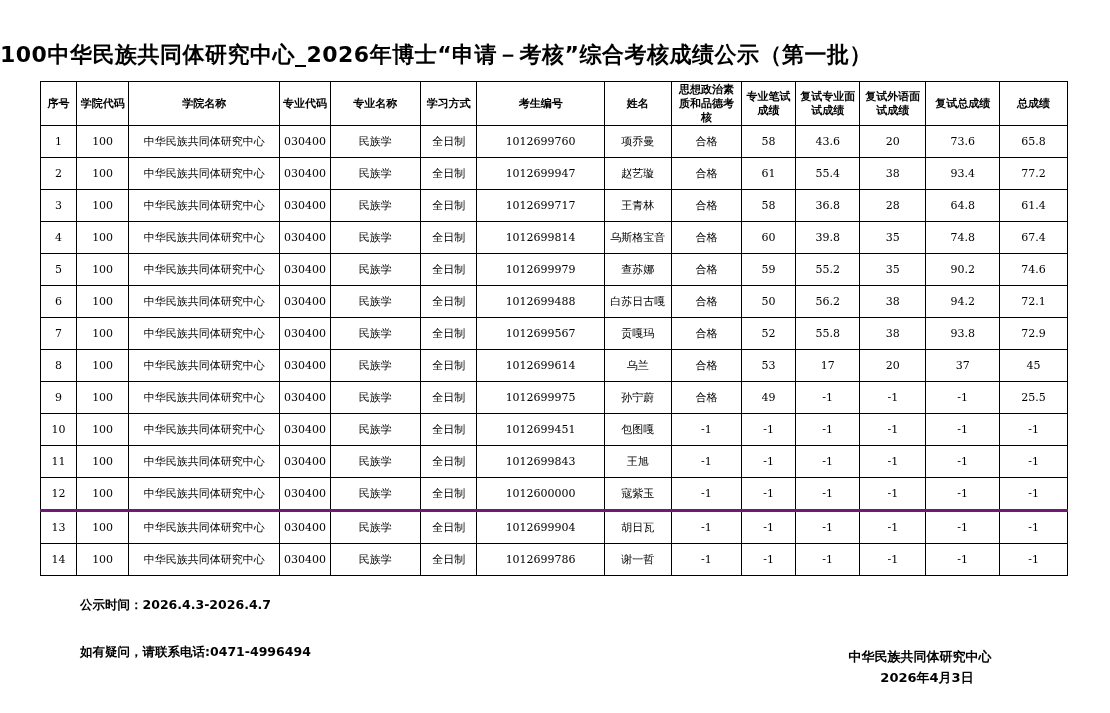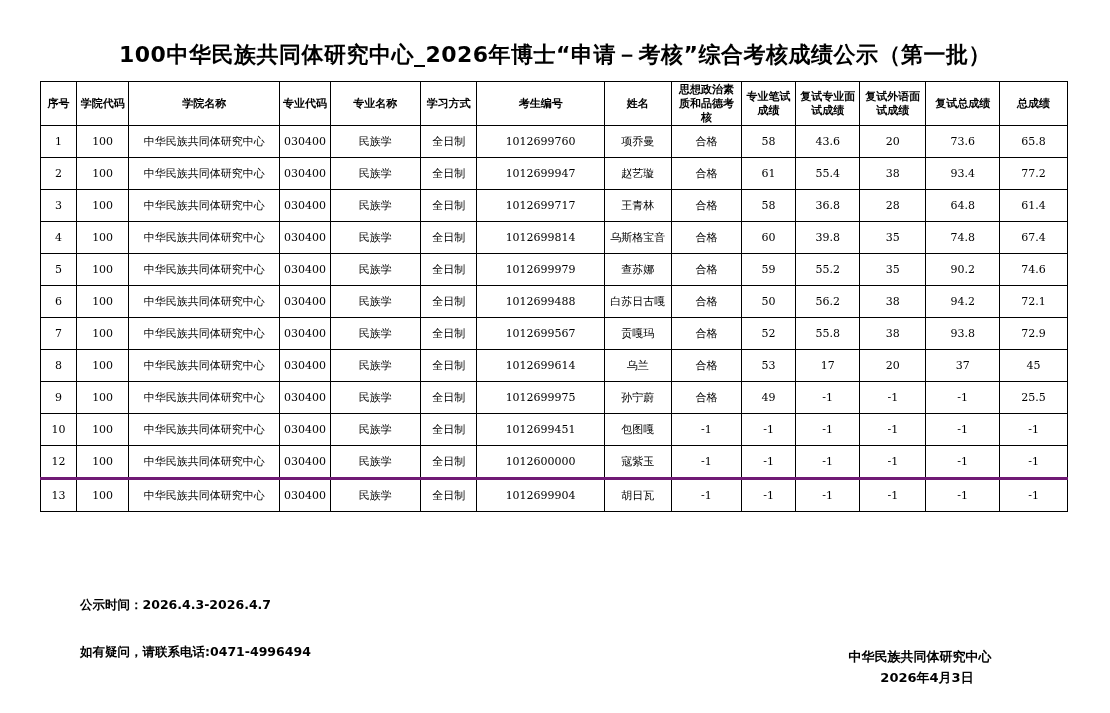--- a/index.html
+++ b/index.html
@@ -13,21 +13,20 @@
     height: 713px;
     font-family: "DejaVu Sans", sans-serif;
     color: #000000;
     overflow: hidden;
   }
   .page-title {
     position: absolute;
     top: 40px;
     left: 0;
     width: 100%;
-    text-align: center;
     font-size: 22px;
     font-weight: bold;
     letter-spacing: 0.5px;
     font-family: "DejaVu Sans", sans-serif;
   }
   table.score-table {
     position: absolute;
     left: 40px;
     top: 81px;
     width: 1028px;
@@ -274,20 +273,36 @@
         <td>1012699451</td>
         <td>包图嘎</td>
         <td>-1</td>
         <td>-1</td>
         <td>-1</td>
         <td>-1</td>
         <td>-1</td>
         <td>-1</td>
       </tr>
       <tr>
+        <td>11</td>
+        <td>100</td>
+        <td>中华民族共同体研究中心</td>
+        <td>030400</td>
+        <td>民族学</td>
+        <td>全日制</td>
+        <td>1012699843</td>
+        <td>王旭</td>
+        <td>-1</td>
+        <td>-1</td>
+        <td>-1</td>
+        <td>-1</td>
+        <td>-1</td>
+        <td>-1</td>
+      </tr>
+      <tr>
         <td>12</td>
         <td>100</td>
         <td>中华民族共同体研究中心</td>
         <td>030400</td>
         <td>民族学</td>
         <td>全日制</td>
         <td>1012600000</td>
         <td>寇紫玉</td>
         <td>-1</td>
         <td>-1</td>
@@ -298,20 +313,36 @@
       </tr>
       <tr class="thick-top">
         <td>13</td>
         <td>100</td>
         <td>中华民族共同体研究中心</td>
         <td>030400</td>
         <td>民族学</td>
         <td>全日制</td>
         <td>1012699904</td>
         <td>胡日瓦</td>
+        <td>-1</td>
+        <td>-1</td>
+        <td>-1</td>
+        <td>-1</td>
+        <td>-1</td>
+        <td>-1</td>
+      </tr>
+      <tr>
+        <td>14</td>
+        <td>100</td>
+        <td>中华民族共同体研究中心</td>
+        <td>030400</td>
+        <td>民族学</td>
+        <td>全日制</td>
+        <td>1012699786</td>
+        <td>谢一哲</td>
         <td>-1</td>
         <td>-1</td>
         <td>-1</td>
         <td>-1</td>
         <td>-1</td>
         <td>-1</td>
       </tr>
     </tbody>
 </table>
 

